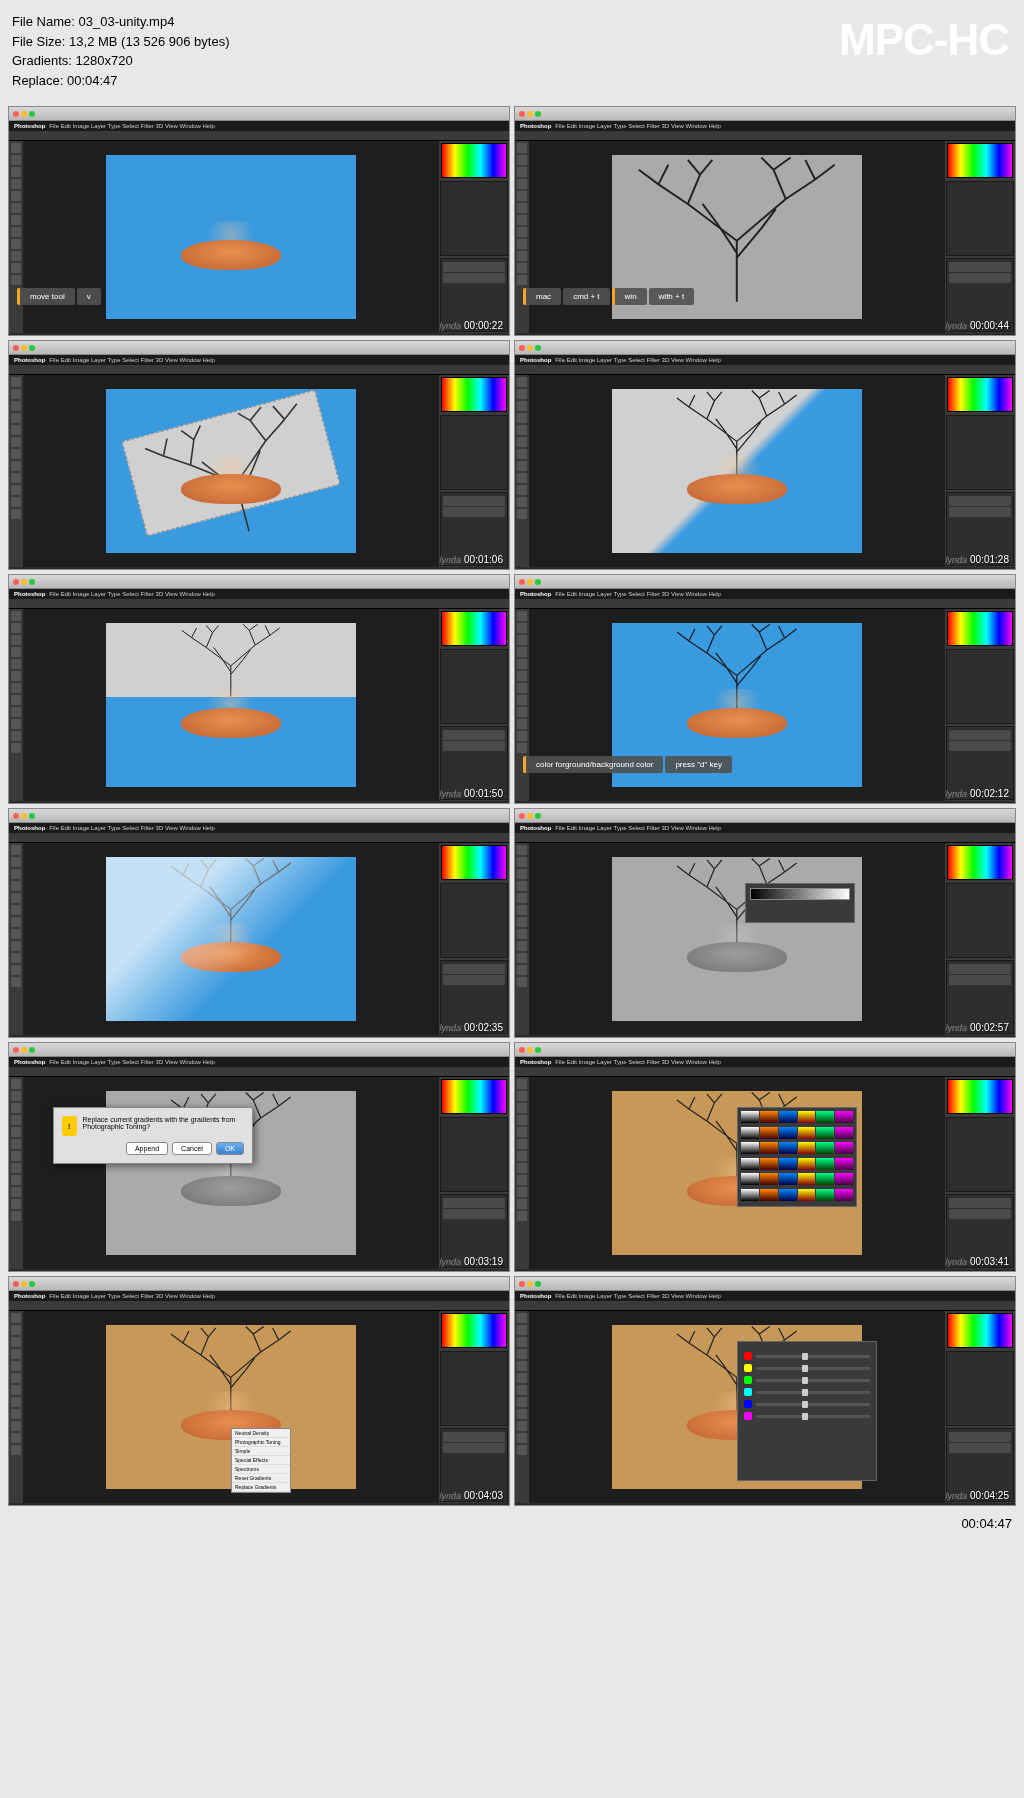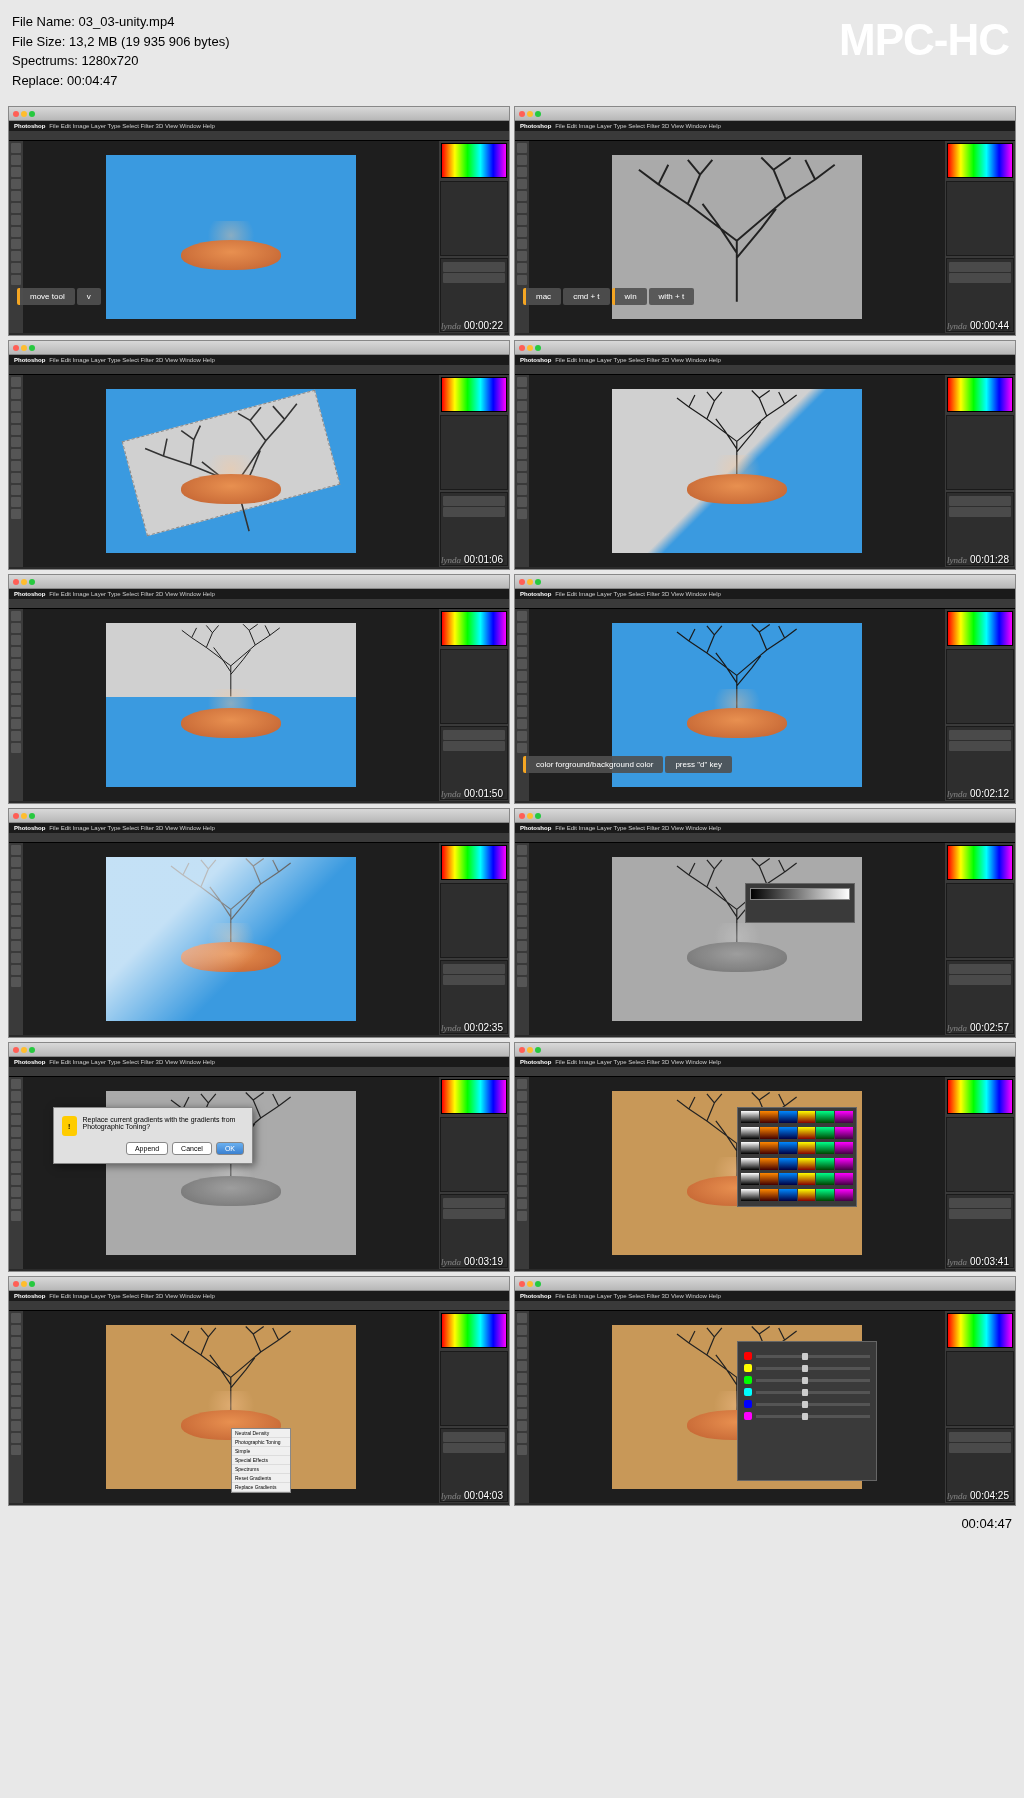--- a/index.html
+++ b/index.html
@@ -26,21 +26,21 @@
 .tree { position: absolute; top: 0; left: 0; width: 100%; height: 55%; }
 .tree svg { width: 100%; height: 100%; }
 .jelly { position: absolute; bottom: 18%; left: 30%; width: 40%; height: 30%; }
 .jelly-body { width: 100%; height: 60%; background: radial-gradient(ellipse at 50% 40%, #e89050, #c06030); border-radius: 50% 50% 45% 45%; position: relative; }
 .jelly-tentacles { position: absolute; top: -40%; left: 20%; width: 60%; height: 60%; background: radial-gradient(circle, rgba(255,200,150,0.4), transparent 70%); }
 .panels-right { width: 70px; background: #3a3a3a; display: flex; flex-direction: column; }
 .swatch { height: 35px; background: linear-gradient(90deg, #f00, #ff0, #0f0, #0ff, #00f, #f0f); margin: 2px; border: 1px solid #000; }
 .panel-sec { flex: 1; background: #2e2e2e; margin: 1px; border: 1px solid #1a1a1a; padding: 2px; }
 .layer-row { background: #4a4a4a; height: 10px; margin: 1px 0; border-radius: 1px; }
 .timestamp { position: absolute; bottom: 4px; right: 6px; color: #fff; font-size: 10px; font-weight: normal; text-shadow: 1px 1px 2px #000; z-index: 10; }
-.watermark-thumb { position: absolute; bottom: 4px; right: 48px; color: rgba(255,255,255,0.4); font-size: 9px; font-style: italic; z-index: 9; font-family: Liberation Serif, serif; }
+.watermark-thumb { position: absolute; bottom: 4px; right: 48px; color: rgba(255,255,255,0.4); font-size: 9px; font-style: italic; z-index: 9; }
 .caption-bar { position: absolute; bottom: 30px; left: 8px; display: flex; gap: 2px; z-index: 8; }
 .caption-seg { background: rgba(80,80,80,0.9); color: #fff; font-size: 8px; padding: 4px 10px; border-radius: 2px; }
 .caption-seg.accent { border-left: 3px solid #f5a623; }
 .rotated-layer { position: absolute; top: 15%; left: 10%; width: 80%; height: 60%; background: #d0d0d0; transform: rotate(-15deg); border: 1px dashed #888; }
 .diagonal { position: absolute; top: 0; left: 0; width: 100%; height: 100%; background: linear-gradient(135deg, #d0d0d0 48%, #3a9ae0 52%); }
 .gradient-panel { position: absolute; top: 30px; left: 50%; width: 120px; height: 100px; background: #3a3a3a; border: 1px solid #666; display: grid; grid-template-columns: repeat(6, 1fr); gap: 1px; padding: 3px; z-index: 5; }
 .grad-sw { height: 12px; }
 .dialog { position: absolute; top: 30px; left: 30px; width: 200px; background: #e0e0e0; border: 1px solid #888; box-shadow: 2px 2px 8px rgba(0,0,0,0.5); z-index: 6; padding: 8px; font-size: 7px; }
 .dialog-btns { display: flex; justify-content: flex-end; gap: 4px; margin-top: 6px; }
 .dialog-btn { background: #fff; border: 1px solid #888; padding: 2px 8px; border-radius: 3px; font-size: 7px; }
@@ -55,22 +55,22 @@
 .footer-time { text-align: right; padding: 6px 12px; font-size: 13px; }
 </style>
 </head>
 <body>
 
 <div class="header">
   <div class="header-text">
     <span>File Name:</span>
     <span>03_03-unity.mp4</span><br>
     <span>File Size:</span>
-    <span>13,2 MB (19 935 906 bytes)</span><br>
-    <span>Spectrums:</span>
+    <span>13,2 MB (13 526 906 bytes)</span><br>
+    <span>Gradients:</span>
     <span>1280x720</span><br>
     <span>Replace:</span>
     <span>00:04:47</span>
   </div>
   <div class="watermark">MPC-HC</div>
 </div>
 
 <div class="grid" id="grid">
   <div class="thumb">
     <div class="ps-top">

